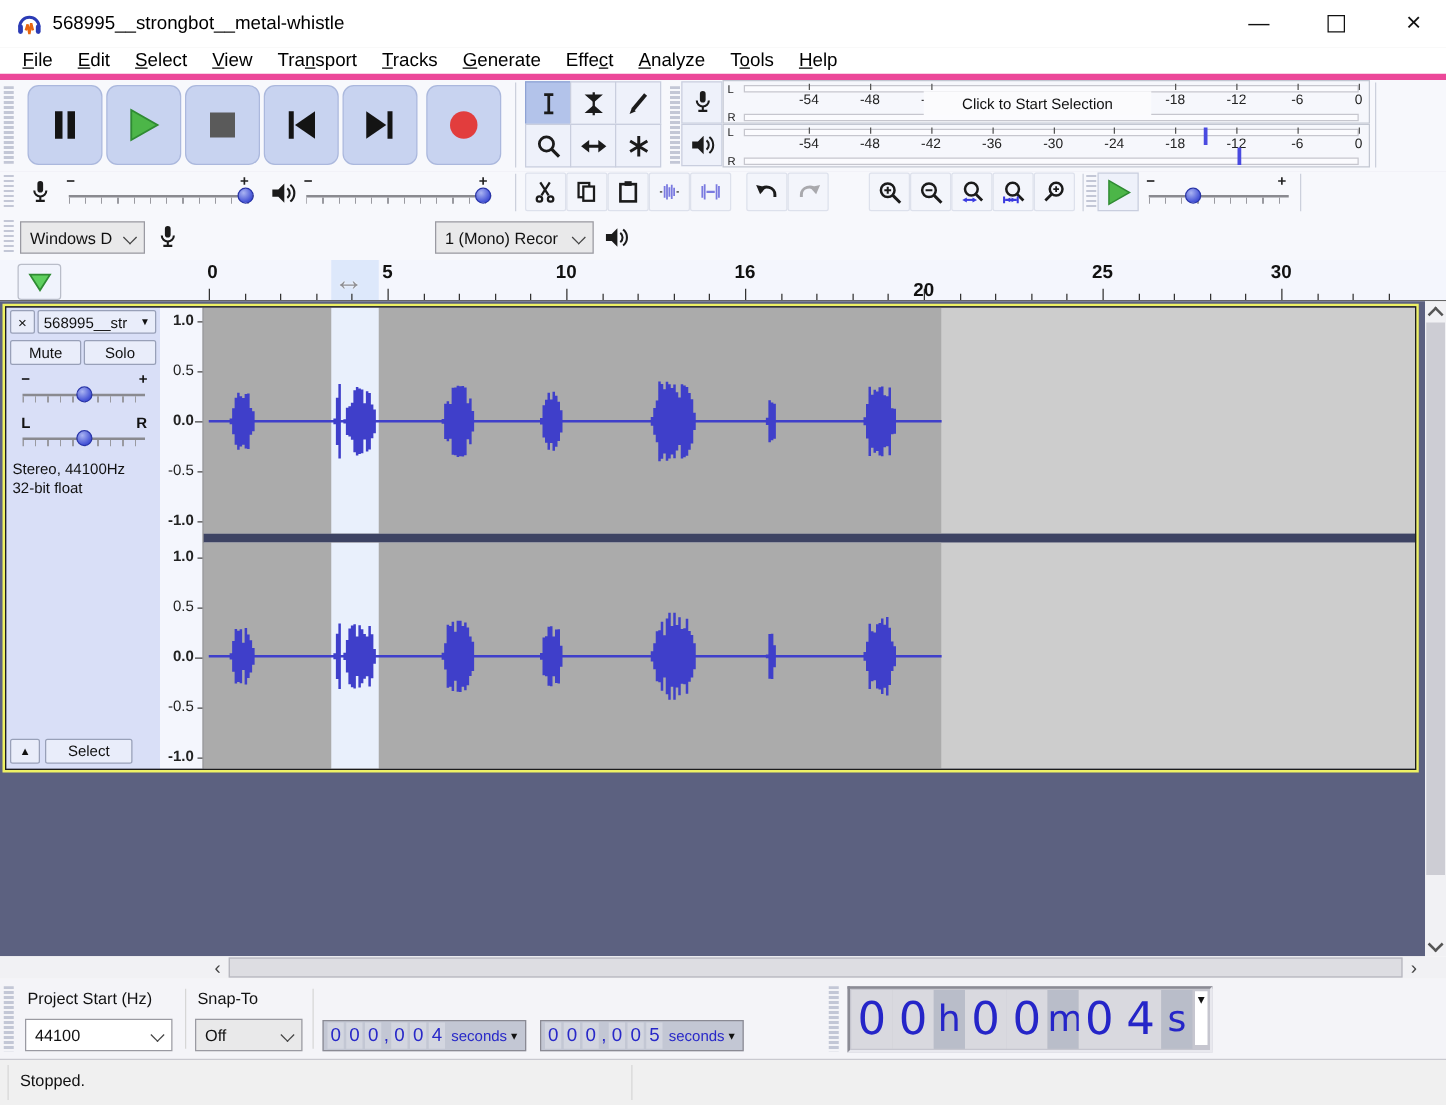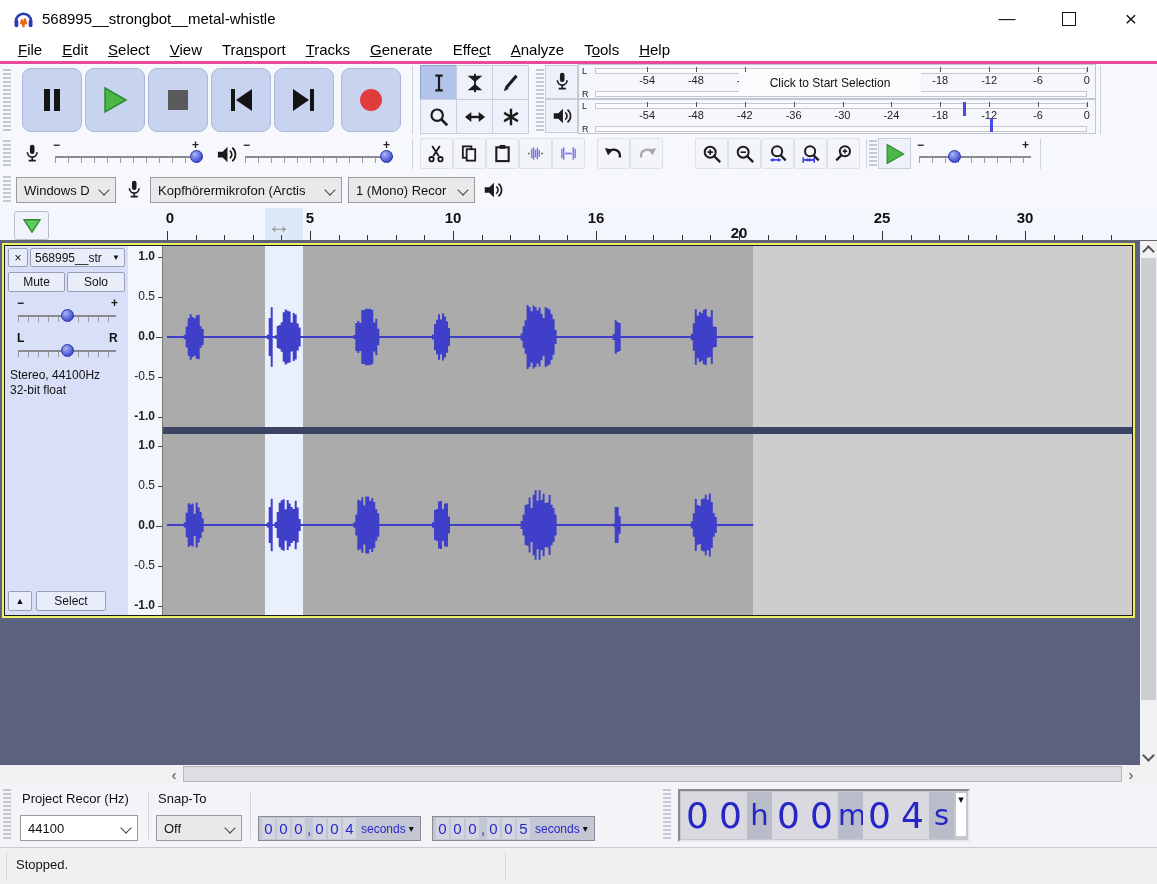--- a/index.html
+++ b/index.html
@@ -4,21 +4,21 @@
 <style>
   html,body{margin:0;padding:0;background:#888;}
   #app{position:relative;width:1157px;height:884px;background:#fff;outline:1px solid #777;
        font-family:"Liberation Sans",sans-serif;font-size:13px;color:#111;overflow:hidden;}
   .abs{position:absolute;}
   u{text-decoration:underline;}
   
   #titlebar{position:absolute;left:0;top:0;width:1157px;height:38px;background:#fff;border-bottom:1px solid #e6e6e6;}
   #title{position:absolute;left:42px;top:10px;font-size:15px;color:#000;}
   .winbtn{position:absolute;top:0;width:46px;height:38px;display:flex;align-items:center;justify-content:center;font-size:17px;color:#111;}
-  #menubar{position:absolute;left:0;top:38px;width:1157px;height:26px;background:#fff;display:flex;align-items:center;padding-left:8px;box-sizing:border-box;border-bottom:3px solid #ec4899;}
+  #menubar{position:absolute;left:0;top:38px;width:1157px;height:26px;background:#fff;display:flex;align-items:center;padding-left:8px;box-sizing:border-box;border-bottom:5px solid #ec4899;}
   .menu-item{padding:3px 10px;font-size:15px;color:#000;}
   
   #tb1{position:absolute;left:0;top:64px;width:1157px;height:73px;background:#f7f8fc;border-bottom:1px solid #d9dce6;}
   #tb2{position:absolute;left:0;top:137px;width:1157px;height:35px;background:#f7f8fc;border-bottom:1px solid #d9dce6;}
   #devbar{position:absolute;left:0;top:172px;width:1157px;height:36px;background:#f7f8fc;border-bottom:1px solid #c9ccd6;}
   .grip{position:absolute;width:8px;background:repeating-linear-gradient(to bottom,#c3c7d6 0 2px,transparent 2px 4px);}
   .sep{position:absolute;width:1px;background:#ccd0dc;}
   .bigbtn{position:absolute;top:4px;width:58px;height:62px;background:#c8d3f0;border:1px solid #abb8dd;border-radius:9px;display:flex;align-items:center;justify-content:center;}
   .toolcell{position:absolute;width:37px;height:35px;background:#eef1fa;border:1px solid #c9cede;box-sizing:border-box;display:flex;align-items:center;justify-content:center;}
   .toolcell.sel{background:#b3c3ea;border-color:#8ea2d4;}
@@ -390,24 +390,20 @@
     <div class="grip" style="left:3px;top:4px;height:28px"></div>
     <div class="combo" style="left:16px;top:5px;width:100px">
       <span style="overflow:hidden;white-space:nowrap">Windows D</span>
         <span class="chev"></span>
       </div>
     <svg class="abs" style="left:124px;top:6px" width="20" height="24" viewBox="0 0 24 26">
         <rect x="9.5" y="2" width="5.5" height="11" rx="2.7" fill="#1b1b1b"></rect>
         <path d="M6.5 11 a5.8 5.8 0 0 0 11.6 0" fill="none" stroke="#1b1b1b" stroke-width="2"></path>
         <path d="M12.3 17V21 M8 21h8.6" stroke="#1b1b1b" stroke-width="2"></path>
       </svg>
-    <div class="combo" style="left:150px;top:5px;width:192px">
-      <span style="overflow:hidden;white-space:nowrap">Kopfhörermikrofon (Arctis</span>
-        <span class="chev"></span>
-      </div>
     <div class="combo" style="left:348px;top:5px;width:127px">
       <span>1 (Mono) Recor</span>
         <span class="chev"></span>
       </div>
     <svg class="abs" style="left:482px;top:7px" width="22" height="22" viewBox="0 0 24 24">
         <polygon points="3,9 8,9 13,4 13,20 8,15 3,15" fill="#1b1b1b"></polygon>
         <path d="M15.5 8 a5 5 0 0 1 0 8 M18 5 a9 9 0 0 1 0 14" fill="none" stroke="#1b1b1b" stroke-width="1.8"></path>
       </svg>
   </div>
 
@@ -553,21 +549,21 @@
   <div id="hscroll">
     <div class="harrow" style="left:165px">‹</div>
     <div id="htrough">
         <div id="hthumb"></div>
       </div>
     <div class="harrow" style="left:1122px">›</div>
   </div>
 
   <div id="seltb">
     <div class="grip" style="left:3px;top:6px;height:52px"></div>
-    <span class="lbl" style="left:22px;top:8px">Project Recor (Hz)</span>
+    <span class="lbl" style="left:22px;top:8px">Project Start (Hz)</span>
     <div class="combo" style="left:20px;top:32px;width:118px;background:#fff">
       <span>44100</span>
         <span class="chev"></span>
       </div>
     <div class="vsep" style="left:148px;top:8px;height:48px"></div>
     <span class="lbl" style="left:158px;top:8px">Snap-To</span>
     <div class="combo" style="left:156px;top:32px;width:86px">
       <span>Off</span>
         <span class="chev"></span>
       </div>

